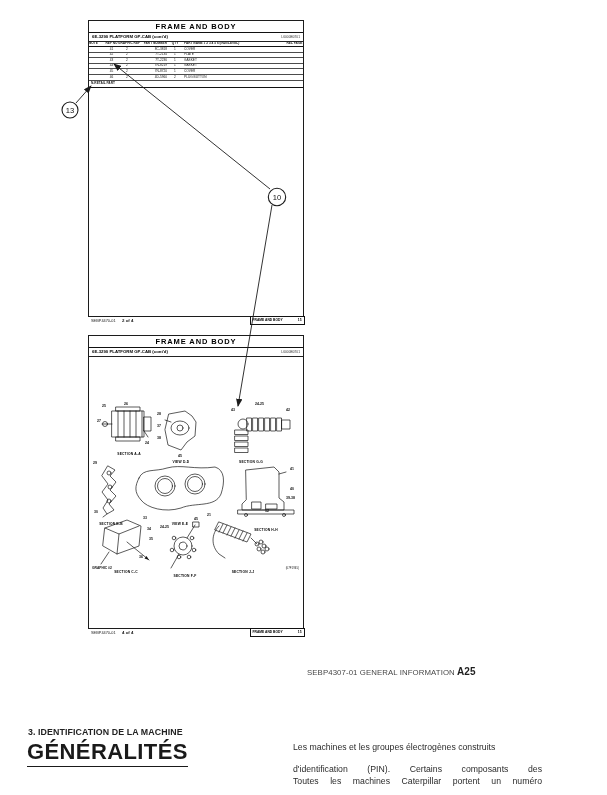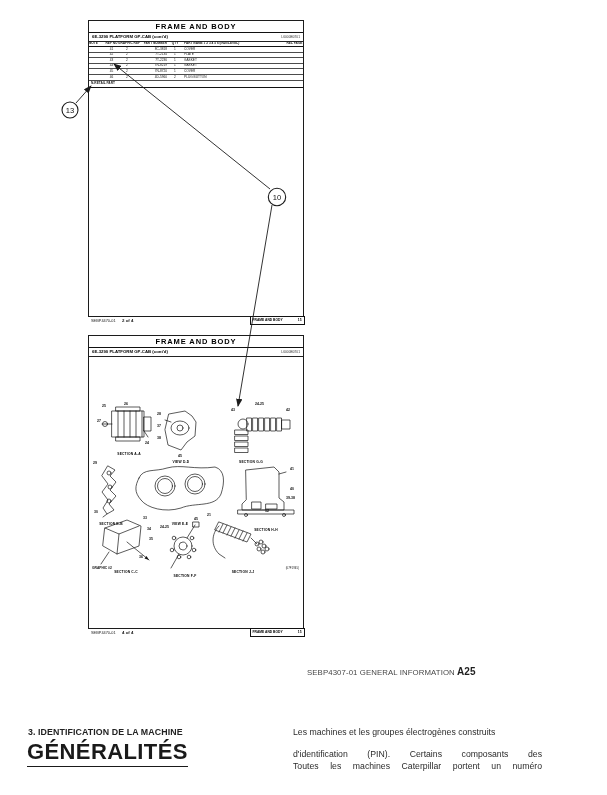--- a/index.html
+++ b/index.html
@@ -45,21 +45,21 @@
   #overlay circle{fill:#fff;stroke:#1c1c1c;stroke-width:1.1}
   #overlay text{fill:#111;font-family:"Liberation Sans",sans-serif;font-size:7.6px}
 
   
   .caption{position:absolute;left:307px;top:666px;font-size:7.8px;color:#474747;letter-spacing:0.1px}
   .caption b{color:#1e1e1e;font-size:10px;letter-spacing:0}
 
   .sec-head{position:absolute;left:28px;top:727px;font-size:8.8px;font-weight:bold;color:#222;letter-spacing:0.1px}
   .sec-title{position:absolute;left:27px;top:739px;font-size:22px;font-weight:bold;color:#1a1a1a;border-bottom:1.7px solid #1a1a1a;padding-bottom:1px;letter-spacing:0.4px}
   .col-right{position:absolute;left:293px;top:727px;width:249px;font-size:8.7px;color:#2b2b2b}
-  .col-right .r1{margin:0 0 12px 0;line-height:10px}
+  .col-right .r1{margin:15px 0 12px 0;line-height:10px}
   .jline{text-align:justify;text-align-last:justify;line-height:11.6px}
 </style>
 </head>
 <body>
 
 <div class="canvas">
 
   <div class="page" id="page1">
     <div class="pg-title">FRAME AND BODY</div>
     <div class="pg-sub">

